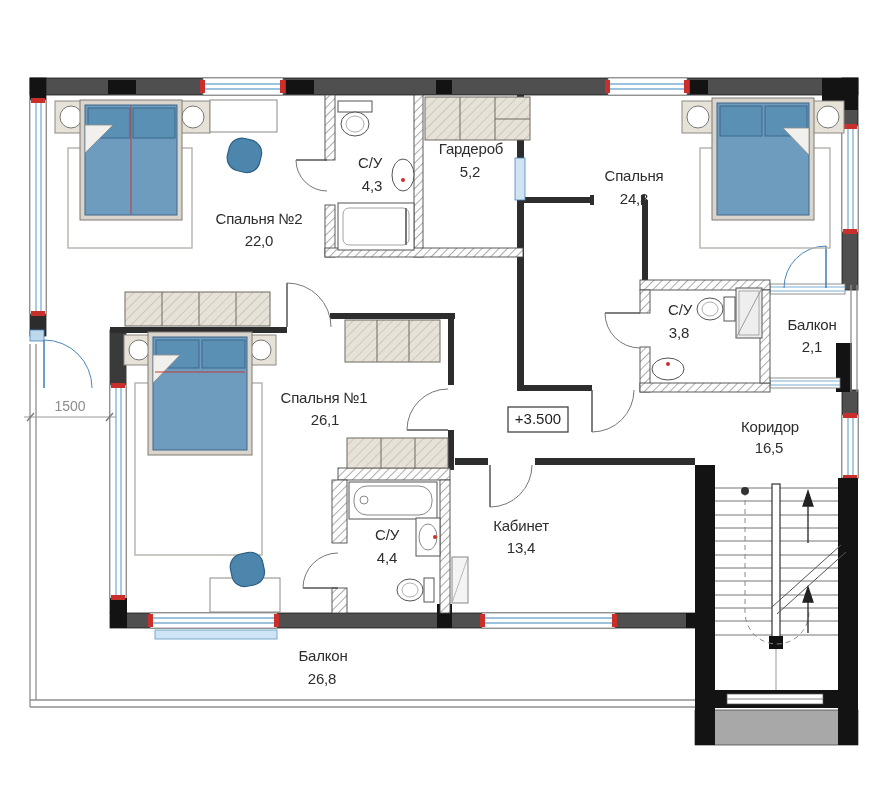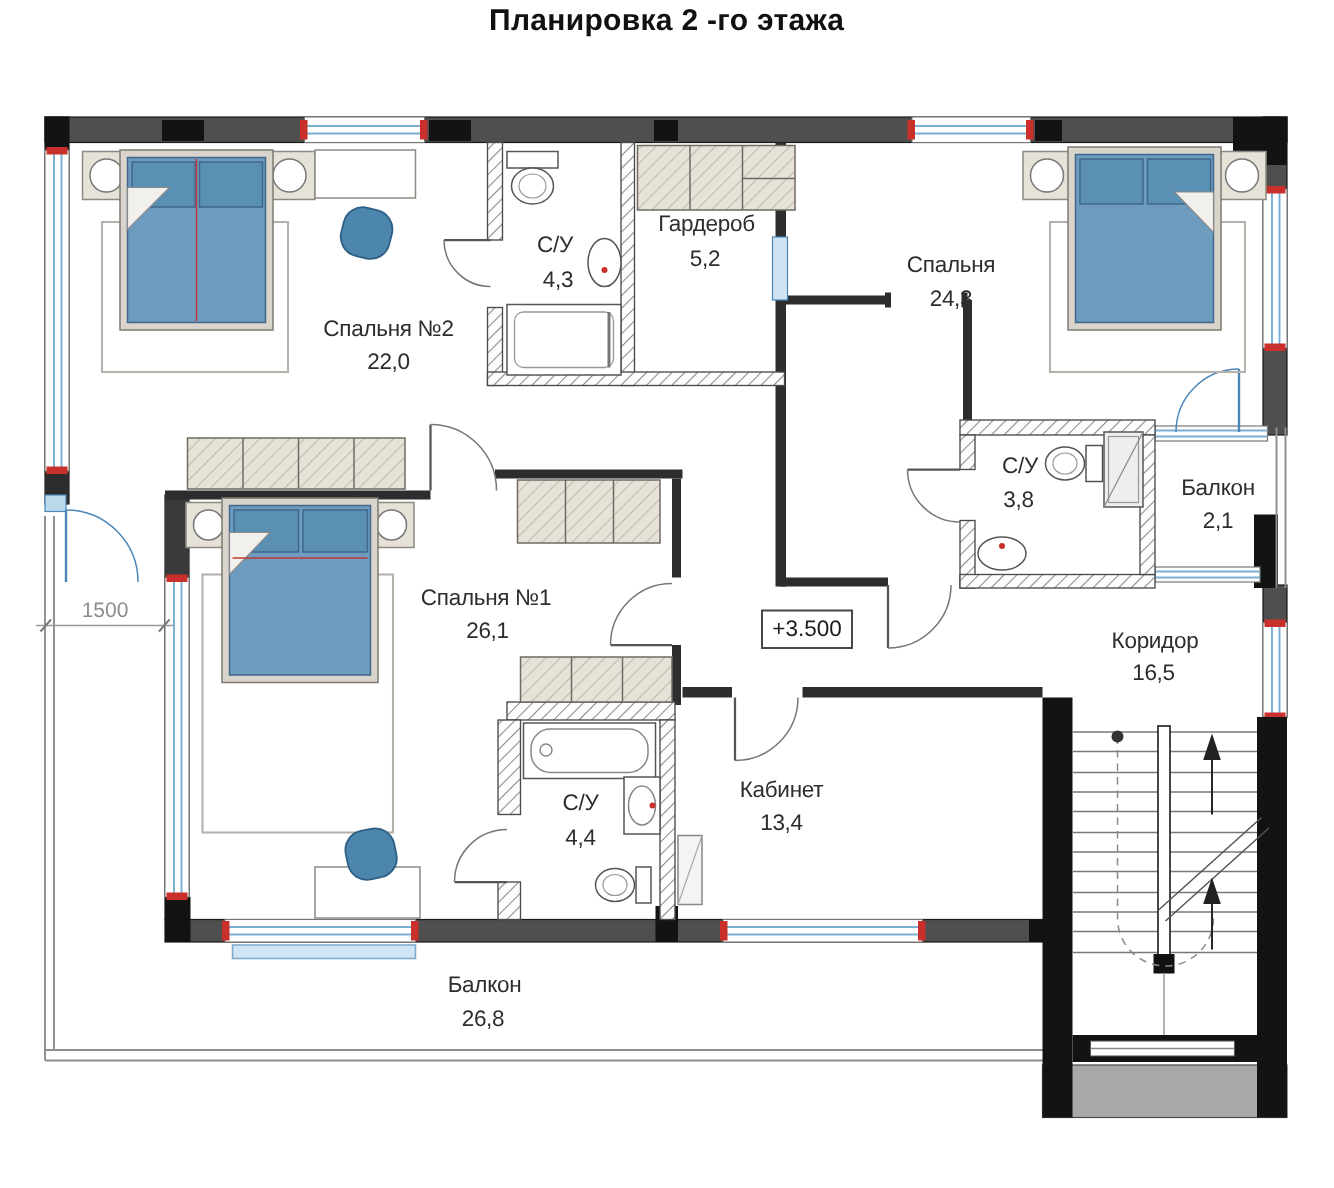--- a/index.html
+++ b/index.html
@@ -9,21 +9,20 @@
          font-size:20px;font-weight:bold;color:#111;letter-spacing:.2px;}
   svg{position:absolute;top:0;left:0;}
   .lbl{font-family:"Liberation Sans",sans-serif;font-size:15px;fill:#2d2d2d;text-anchor:middle;letter-spacing:-0.2px;}
   .dim{font-family:"Liberation Sans",sans-serif;font-size:14px;fill:#8d8d8d;text-anchor:middle;}
   .elev{font-family:"Liberation Sans",sans-serif;font-size:15px;fill:#1d1d1d;text-anchor:middle;}
 </style>
 </head>
 <body>
 
 <div id="stage">
-  <div id="title">Планировка 2 -го этажа</div>
 
   <svg width="889" height="792" viewBox="0 0 889 792">
     <defs>
       <pattern id="hatchWall" patternUnits="userSpaceOnUse" width="6" height="6" patternTransform="rotate(45)">
         <rect width="6" height="6" fill="#fdfdfd"></rect>
         <line x1="0" y1="0" x2="0" y2="6" stroke="#8a8a8a" stroke-width="1.4"></line>
       </pattern>
       <pattern id="hatchWard" patternUnits="userSpaceOnUse" width="7" height="7" patternTransform="rotate(45)">
         <rect width="7" height="7" fill="#e6e2d8"></rect>
         <line x1="0" y1="0" x2="0" y2="7" stroke="#b3aea2" stroke-width="1"></line>

